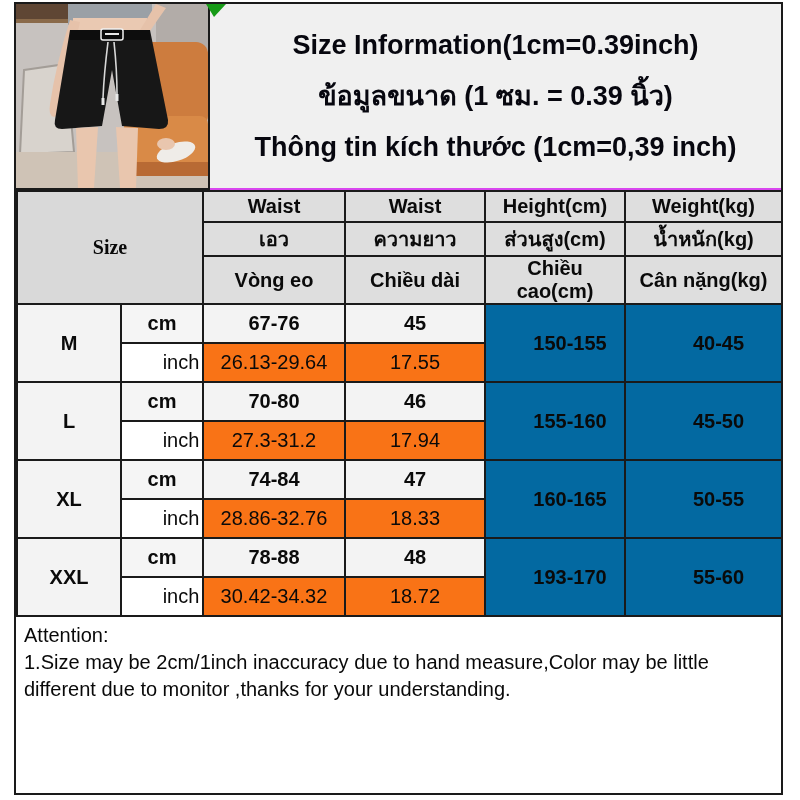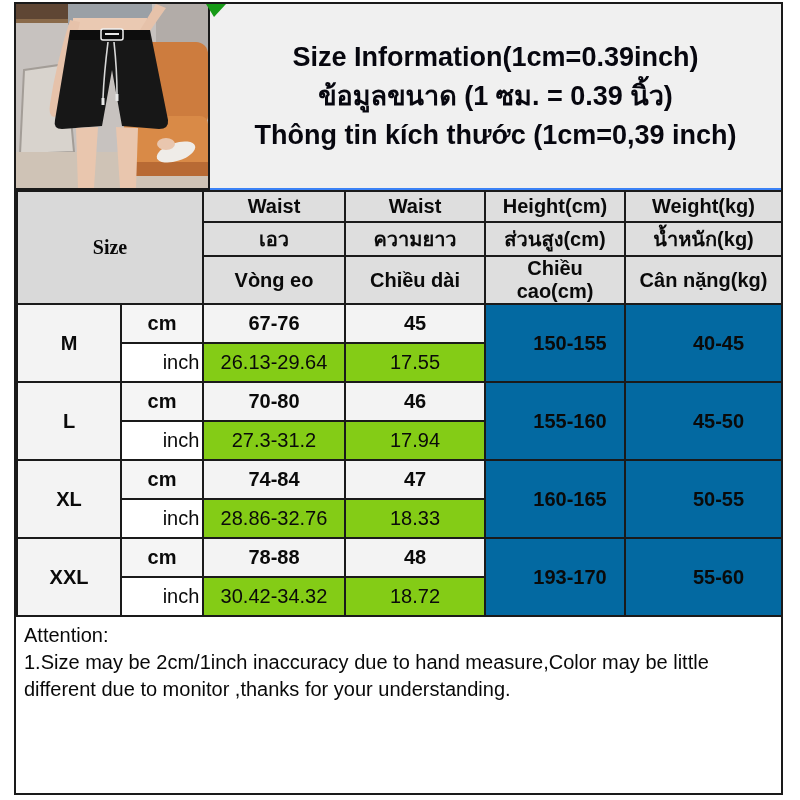--- a/index.html
+++ b/index.html
@@ -5,38 +5,38 @@
   html,body{margin:0;padding:0;background:#ffffff;width:800px;height:800px;overflow:hidden;
             font-family:"Liberation Sans","DejaVu Sans",sans-serif;}
   .canvas{position:relative;width:800px;height:800px;background:#ffffff;}
   .panel{position:absolute;left:14px;top:2px;width:765px;height:789px;
          border:2px solid #1a1a1a;background:#ffffff;display:flex;flex-direction:column;}
   
   .top-zone{display:flex;height:186px;flex:0 0 186px;}
   .photo{width:194px;flex:0 0 194px;border-right:2px solid #1a1a1a;border-bottom:2px solid #1a1a1a;
          box-sizing:border-box;background:#c7c2bf;overflow:hidden;}
   .photo svg{display:block;}
-  .title-block{flex:1;background:#f0f0f0;border-bottom:2px solid #3b82f6;box-sizing:border-box;
+  .title-block{flex:1;background:#f0f0f0;border-bottom:2px solid #d946ef;box-sizing:border-box;
                display:flex;flex-direction:column;justify-content:center;align-items:center;
-               text-align:left;gap:0;}
+               text-align:left;gap:12px;}
   .title-line{font-weight:bold;color:#07070f;font-size:27px;line-height:39px;white-space:nowrap;}
   .green-corner{position:absolute;left:206px;top:4px;width:0;height:0;
                 border-top:13px solid #169a16;border-right:12px solid transparent;
                 border-left:8px solid transparent;}
   
   table.size-table{border-collapse:collapse;table-layout:fixed;width:765px;flex:0 0 auto;}
   .size-table td{border:2px solid #1a1a1a;text-align:center;vertical-align:middle;
                  color:#0a0a0a;padding:0 2px;overflow:hidden;}
   .hdr-row td{height:29px;font-weight:bold;font-size:20px;background:#dedede;}
   .size-cell{background:#d9d9d9 !important;font-weight:bold;font-size:36px;color:#000;font-family:Liberation Serif, serif;}
   .size-letter{background:#d9d9d9;font-weight:bold;font-size:22px;}
   .unit-cell{font-weight:bold;font-size:20px;}
   .data-row td{height:37px;font-size:20px;}
   .row-cm td{background:#f3f3f3;font-weight:bold;}
-  .row-inch td{background:#84cc16;font-weight:normal;}
+  .row-inch td{background:#f97316;font-weight:normal;}
   td.merged{background:#0369a1;font-weight:bold;padding-left:32px;}
   td.u-cm{background:#f5f5f5;}
   td.u-inch{background:#ffffff;padding-left:40px;}
   
   .attention{flex:1;background:#ffffff;padding:5px 8px 0 8px;font-size:20px;line-height:27px;
              color:#090909;text-align:left;}
   .attention div{margin:0;}
 </style>
 </head>
 <body>

